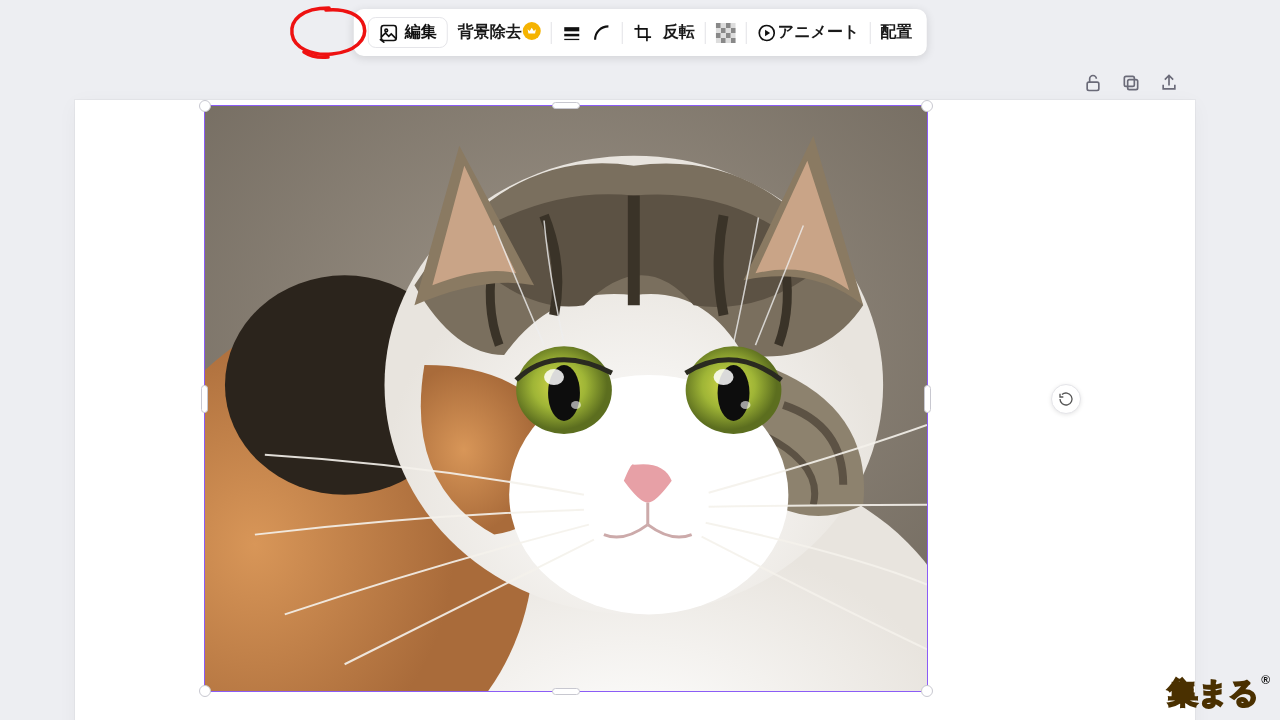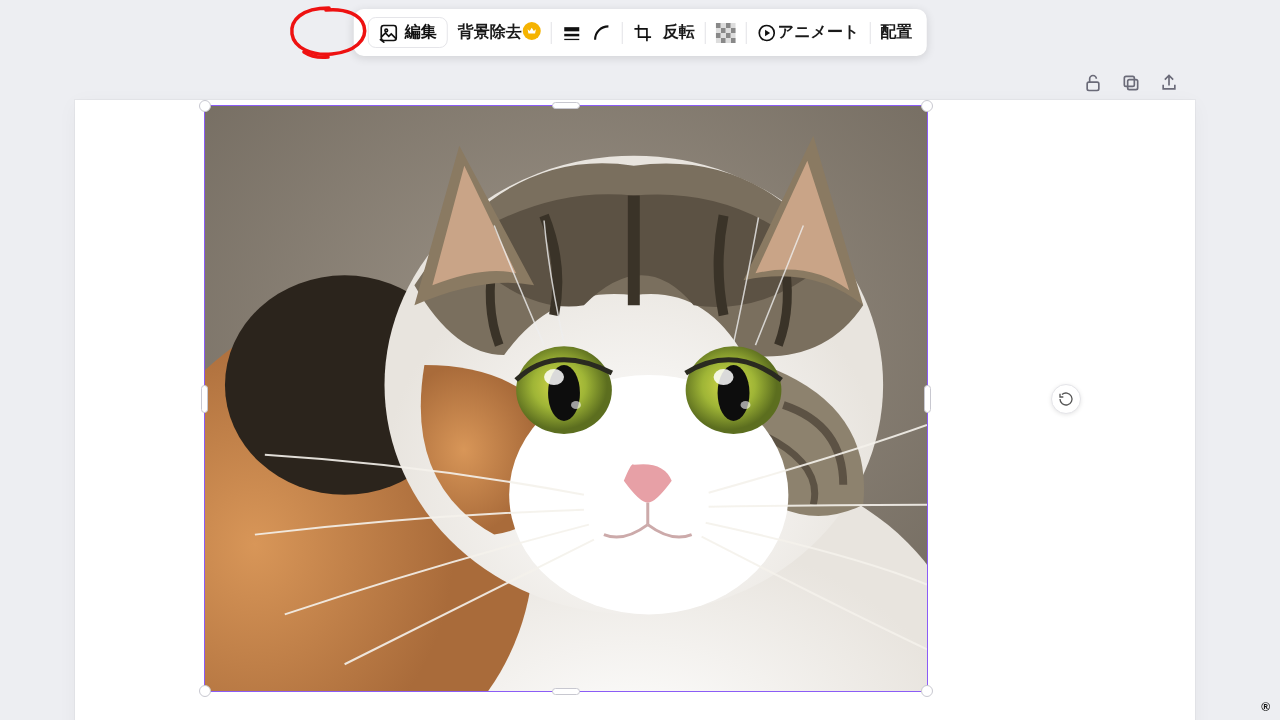--- a/index.html
+++ b/index.html
@@ -336,15 +336,16 @@
   <div class="rotate-handle">
     <svg width="16" height="16" viewBox="0 0 24 24" fill="none" stroke="#555" stroke-width="2">
       <path d="M3 12a9 9 0 1 0 3-6.7"></path>
         <path d="M3 4v5h5"></path>
     </svg>
   </div>
 </div>
 
 <div class="watermark">
   <div class="wm-text">
+    <span class="wm-a">集まる</span>
     <span class="wm-r">®</span>
   </div>
 </div>
 
 </body></html>

